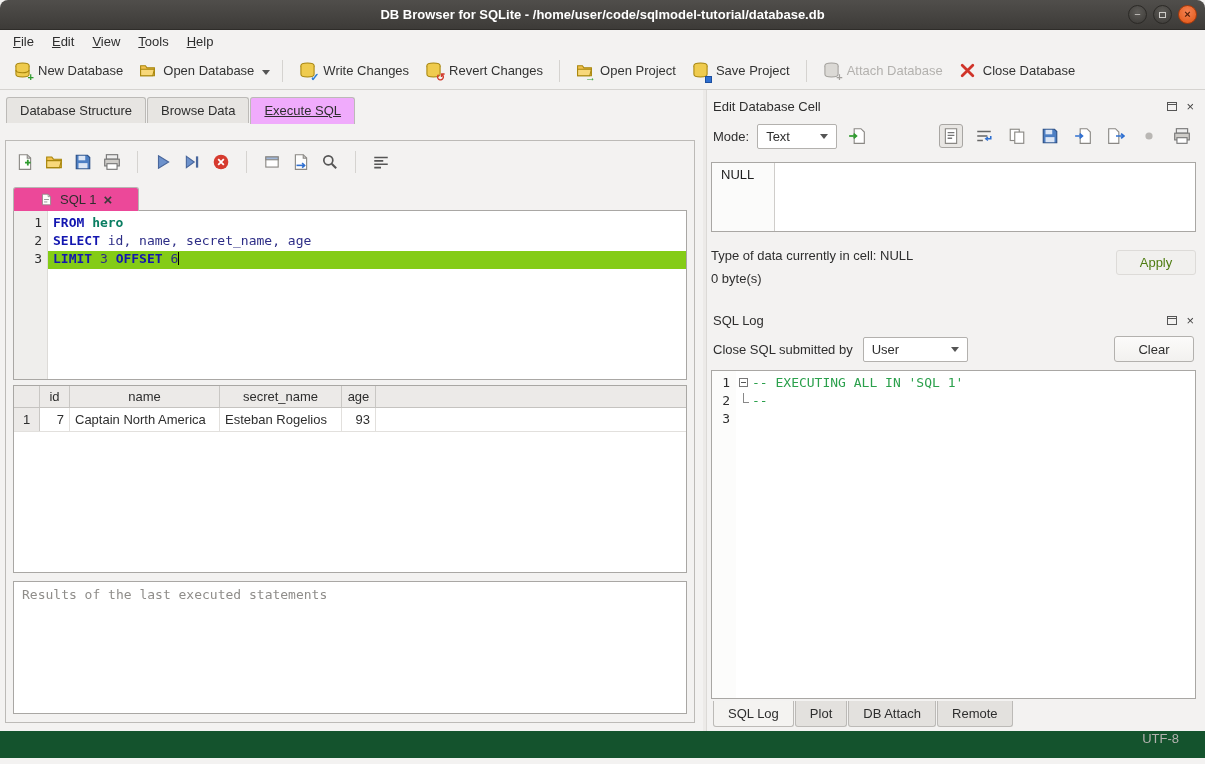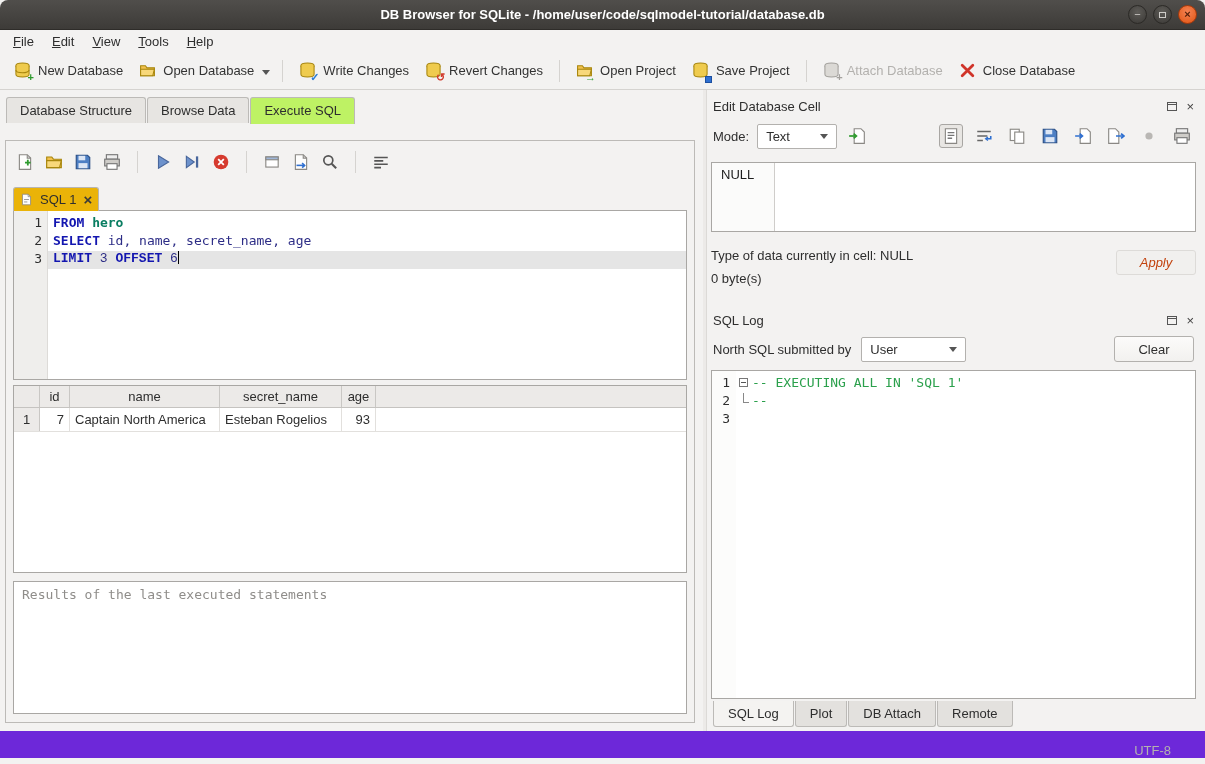--- a/index.html
+++ b/index.html
@@ -42,41 +42,41 @@
 
   
   .workspace { flex:1; display:flex; min-height:0; }
   .splitter { width:3px; background:#eceae8; }
 
   
   .left-pane { width:703px; display:flex; flex-direction:column; padding:6px 0 0 5px;gap:17px; }
   .main-tabs { display:flex; align-items:flex-end; height:27px; padding-left:1px; }
   .mtab { padding:5px 13px; border:1px solid #bcbab7; border-bottom:none; background:#e7e5e2;
           margin-right:1px; border-radius:3px 3px 0 0; position:relative; white-space:nowrap; }
-  .mtab.active { background:#bef264; z-index:3; margin-bottom:-1px; padding-bottom:6px; }
+  .mtab.active { background:#f0abfc; z-index:3; margin-bottom:-1px; padding-bottom:6px;text-decoration:underline; }
   .tab-frame { flex:1; border:1px solid #bcbab7; background:#f3f2f1; margin:0 8px 8px 0;
                padding:8px 7px; display:flex; flex-direction:column; position:relative; z-index:1; min-height:0; }
 
   .sql-toolbar { display:flex; align-items:center; gap:5px; height:26px; flex:0 0 auto; }
   .itbtn { width:24px; height:24px; display:flex; align-items:center; justify-content:center; border-radius:3px; }
   .itbtn.active-tool { border:1px solid #a8a6a3; background:#e8e6e3; }
 
   .sql-tabbar { margin-top:12px; display:flex; flex:0 0 auto; }
-  .sql-tab { display:flex; align-items:center; gap:7px; padding:4px 6px; border:1px solid #b7b5b2;
-             border-bottom:none; background:#eab308; border-radius:3px 3px 0 0; margin-bottom:-1px; z-index:2; }
+  .sql-tab { display:flex; align-items:center; gap:7px; padding:4px 26px; border:1px solid #b7b5b2;
+             border-bottom:none; background:#ec4899; border-radius:3px 3px 0 0; margin-bottom:-1px; z-index:2; }
   .tab-close { font-size:15px; font-weight:bold; color:#3a3a3a; line-height:1; }
 
   
   .editor-box { border:1px solid #a9a7a4; background:#fff; height:170px; display:flex; z-index:1; flex:0 0 auto; }
   .ed-gutter { width:34px; background:#efeeec; border-right:1px solid #dddbd8; padding-top:4px; }
   .ed-gutter .ln { height:18px; text-align:right; padding-right:5px;
                    font:13px "DejaVu Sans Mono",monospace; color:#2e2e2e; }
   .ed-code { flex:1; padding-top:4px; font:13px "DejaVu Sans Mono",monospace; overflow:hidden; }
   .code-line { height:18px; padding-left:5px; white-space:pre; }
-  .code-line.current { background:#e5e5e5;font-family:Liberation Mono, monospace; }
+  .code-line.current { background:#84cc16; }
   .tok-kw { color:#1316b0; font-weight:bold; }
   .tok-id { color:#2d2d86; }
   .tok-table { color:#0a7e62; font-weight:bold; }
   .tok-num { color:#2d2d86; }
   .caret { display:inline-block; width:0; height:13px; border-left:1px solid #000; vertical-align:-2px; }
 
   
   .results-grid { margin-top:5px; border:1px solid #a9a7a4; background:#fff; height:188px;
                   overflow:hidden; flex:0 0 auto;text-align:right; }
   .grid-header { display:flex; height:22px; background:#eceae8; border-bottom:1px solid #c5c3c0; }
@@ -109,21 +109,21 @@
 
   .cell-editor { margin-top:8px; height:70px; border:1px solid #a9a7a4; background:#fff; display:flex; flex:0 0 auto; }
   .cell-gutter { width:63px; border-right:1px solid #cfcdca; background:#fbfbfa; padding:4px 0 0 9px; color:#1d1d1d; }
   .cell-content { flex:1; }
 
   .info-row { display:flex; margin-top:16px; flex:0 0 auto; }
   .info-texts { flex:1; }
   .info-line { height:23px; }
   .btn { width:80px; height:25px; background:linear-gradient(#fcfbfa,#f2f1ef); border:1px solid #b3b1ae;
          border-radius:3px; display:flex; align-items:center; justify-content:center; color:#2e2e2e; }
-  .btn.disabled { background:#f1f0ee; border-color:#dddbd8; color:#c2410c;font-style:italic; }
+  .btn.disabled { background:#f1f0ee; border-color:#dddbd8; color:#4d7c0f; }
   .apply-btn { align-self:flex-start; margin-top:2px; }
 
   .log-header { margin-top:14px; }
   .filter-row { display:flex; align-items:center; gap:10px; margin-top:4px; padding:0 2px; flex:0 0 auto; }
   .clear-btn { margin-left:auto; height:26px; }
 
   .log-box { margin-top:8px; flex:1; border:1px solid #a9a7a4; background:#fff; display:flex;
              font:13px "DejaVu Sans Mono",monospace; min-height:0; }
   .log-gutter { width:24px; padding-top:4px; background:#fcfcfb; }
   .log-gutter .ln { height:18px; text-align:right; padding-right:6px; color:#2e2e2e; }
@@ -135,22 +135,22 @@
   .fold-elbow { width:6px; height:10px; border-left:1px solid #888; border-bottom:1px solid #888; margin-left:4px; }
   .log-content { flex:1; padding-top:4px; color:#2ba04c; }
   .log-line { height:18px; white-space:pre; }
 
   .bottom-tabs { display:flex; margin-top:2px; height:30px; align-items:flex-start; padding-left:2px; flex:0 0 auto; }
   .btab { padding:5px 14px; border:1px solid #bcbab7; border-top:none; background:#e3e1de;
           border-radius:0 0 3px 3px; margin-right:1px; white-space:nowrap; }
   .btab.active { background:#f4f3f1; }
 
   
-  .statusbar { height:27px; flex:0 0 auto; display:flex; align-items:flex-end; justify-content:flex-end;
-               padding-right:34px; color:#b4b2af; background:#6d28d9; }
+  .statusbar { height:27px; flex:0 0 auto; display:flex; align-items:flex-start; justify-content:flex-end;
+               padding-right:26px; color:#b4b2af; background:#14532d; }
 
   svg { display:block; }
 </style>
 </head>
 <body>
 
 <div class="screen">
 
   <div class="titlebar">
     <div class="title">DB Browser for SQLite - /home/user/code/sqlmodel-tutorial/database.db</div>
@@ -550,21 +550,21 @@
               <svg width="10" height="9" viewBox="0 0 10 9">
                 <rect x="0.5" y="0.5" width="9" height="8" fill="none" stroke="#555"></rect>
                 <path d="M0.5 2.5h9" stroke="#555"></path>
               </svg>
             </span>
           <span class="dockclose">×</span>
         </div>
       </div>
 
       <div class="filter-row">
-        <span>North SQL submitted by</span>
+        <span>Close SQL submitted by</span>
         <div class="combo" style="width:105px">
           <span style="flex:1">User</span>
           <span class="combo-arrow"></span>
         </div>
         <div class="btn clear-btn">Clear</div>
       </div>
 
       <div class="log-box">
         <div class="log-gutter">
           <div class="ln">1</div>

